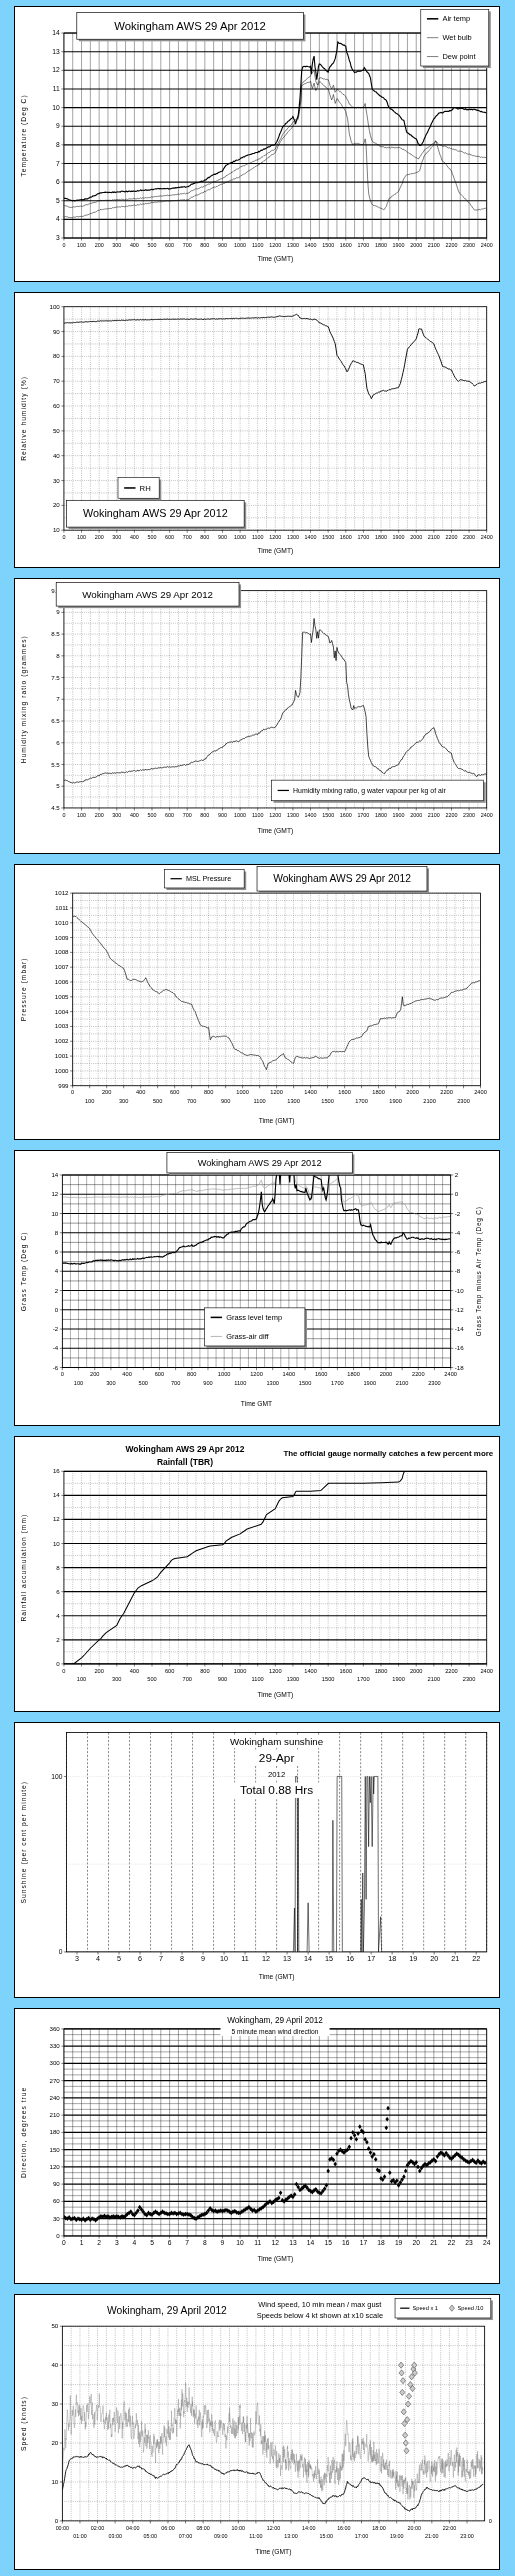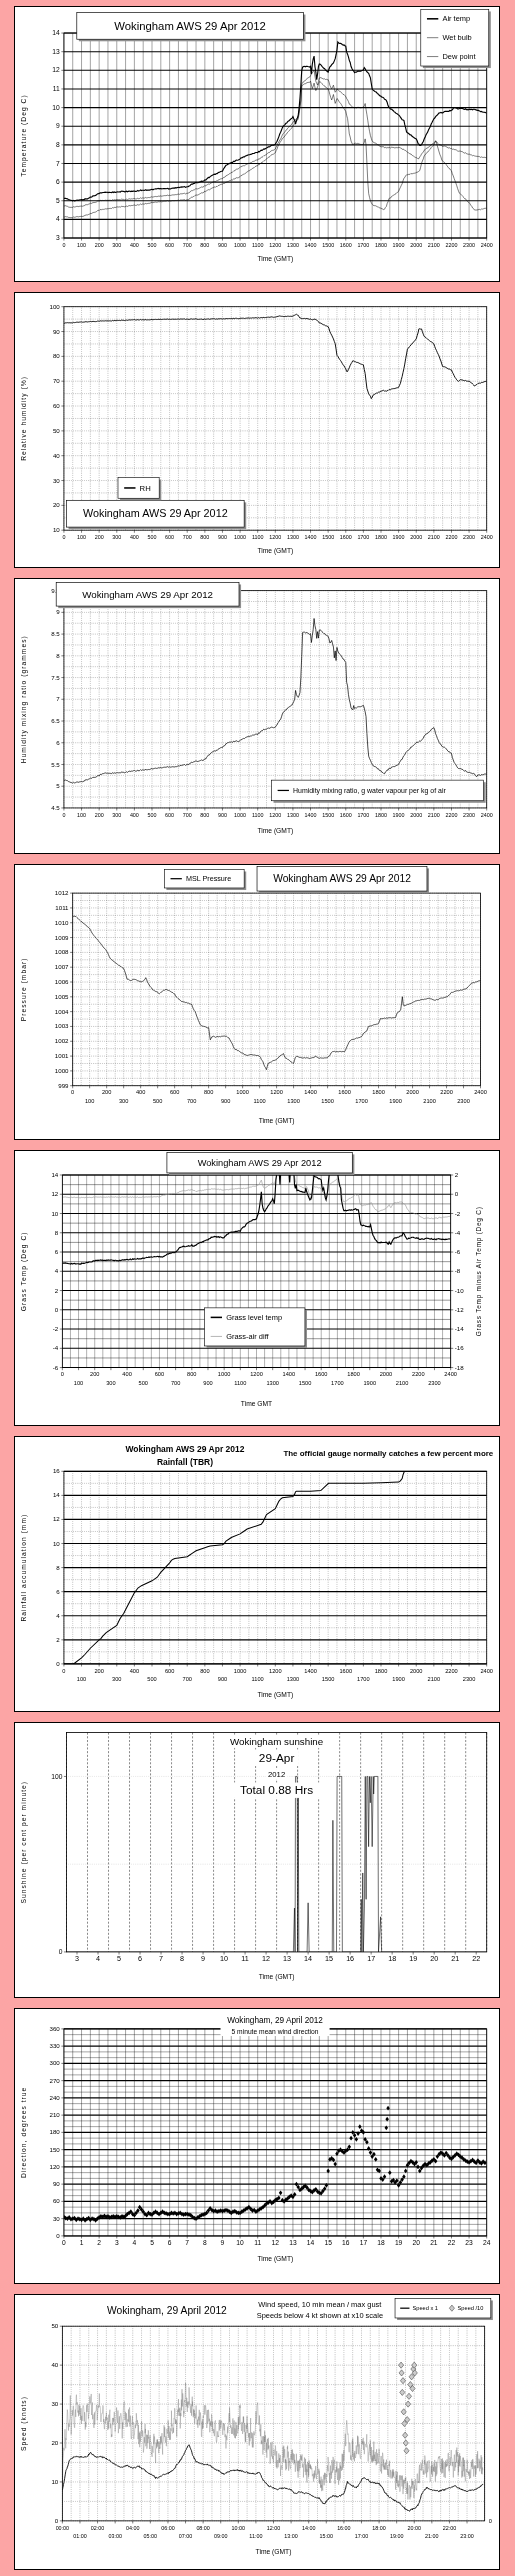--- a/index.html
+++ b/index.html
@@ -1,16 +1,16 @@
 <!DOCTYPE html>
 <html style="font-size:8.2px"><head>
 <meta charset="utf-8">
 <style>
   html,body{margin:0;padding:0;background:#fff;}
-  #page{position:relative;width:515px;height:2576px;background:#fca5a5;
+  #page{position:relative;width:515px;height:2576px;background:#7dd3fc;
         font-family:"Liberation Sans",sans-serif;}
   .panel{position:absolute;left:14.4px;width:484px;height:274px;
          border:1px solid #000;background:#fff;}
   svg text{fill:#000;font-family:"Liberation Sans",sans-serif;}
 </style>
 </head>
 <body>
 
 <div id="page">
 

